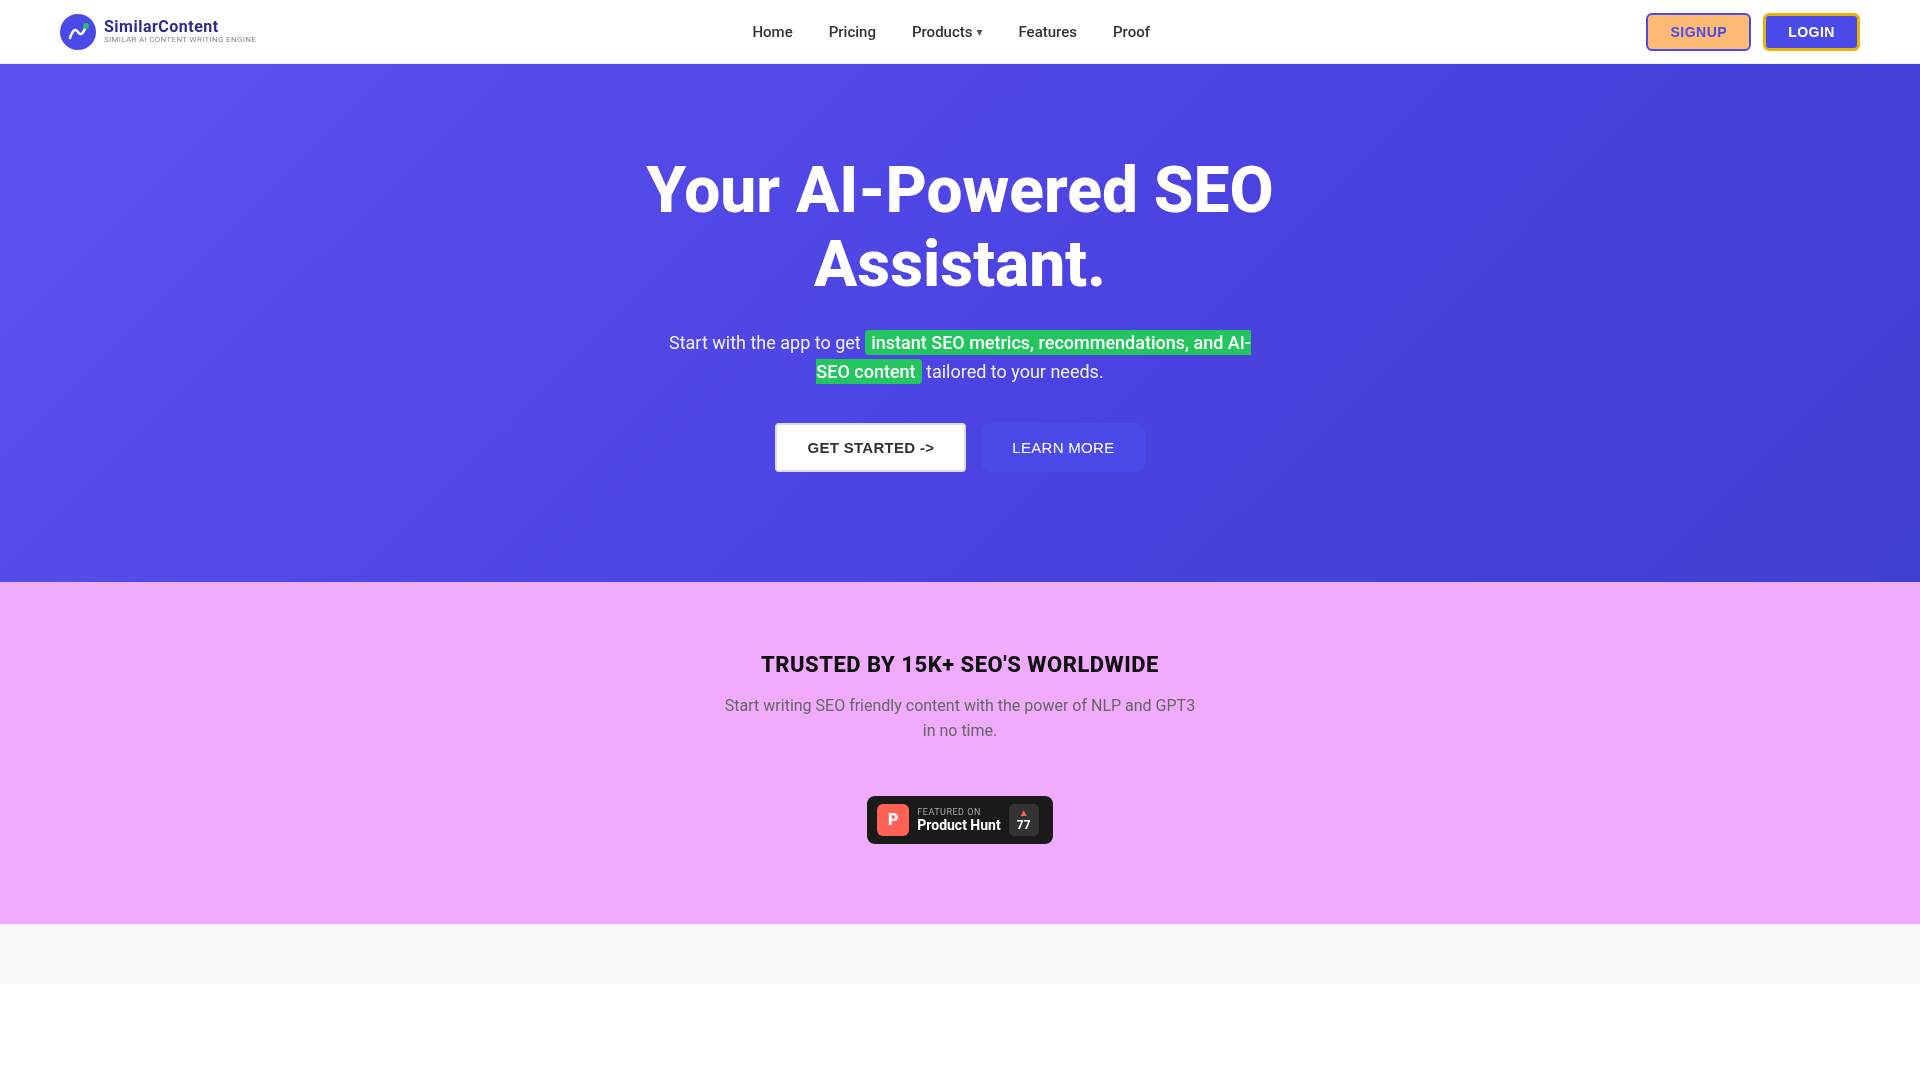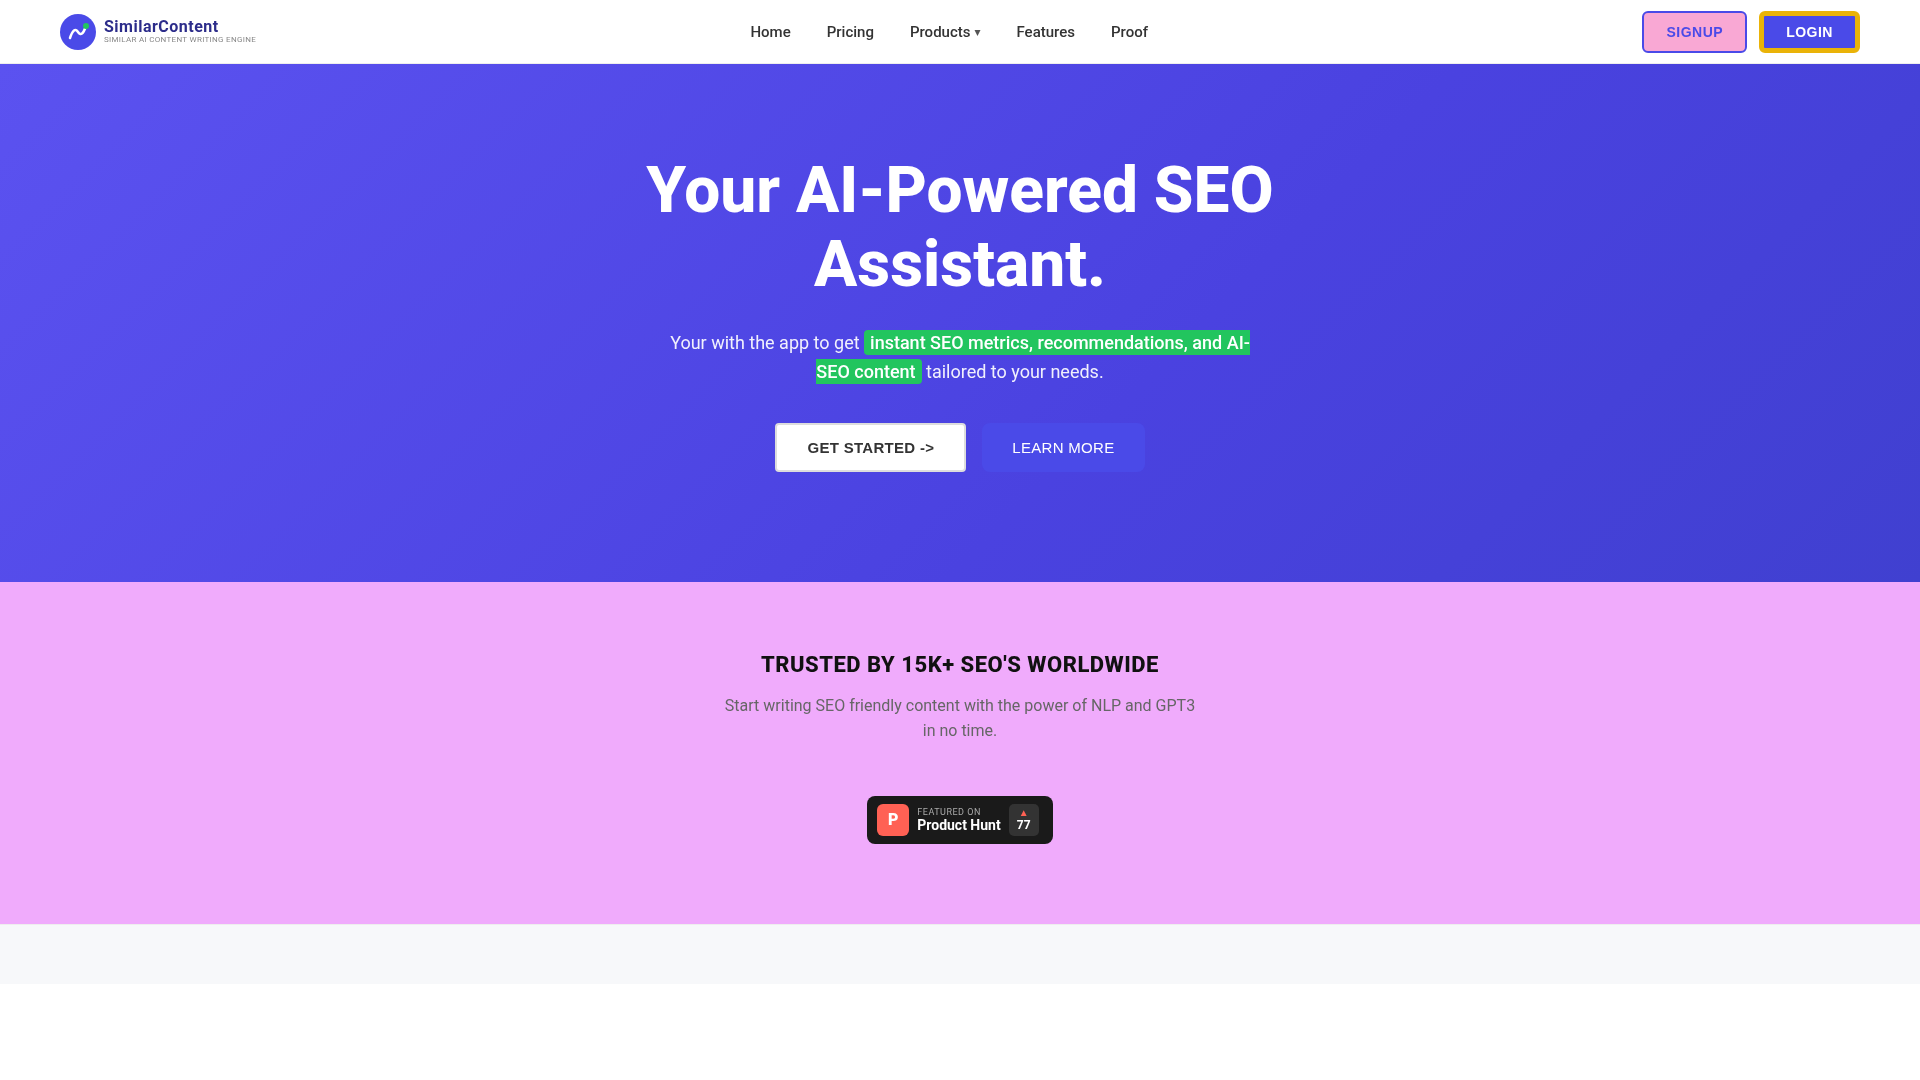--- a/index.html
+++ b/index.html
@@ -65,31 +65,31 @@
       font-size: 12px;
       color: #555;
     }
     .navbar-buttons {
       display: flex;
       gap: 12px;
     }
     .btn-signup {
       padding: 8px 22px;
       border: 2px solid #4a4ae8;
-      background: #f9a8d4;
+      background: #fdba74;
       color: #4a4ae8;
       font-size: 14px;
       font-weight: 700;
       border-radius: 6px;
       cursor: pointer;
       letter-spacing: 0.5px;
     }
     .btn-login {
       padding: 8px 22px;
-      border: 5px solid #eab308;
+      border: 3px solid #eab308;
       background: #4a4ae8;
       color: #fff;
       font-size: 14px;
       font-weight: 700;
       border-radius: 6px;
       cursor: pointer;
       letter-spacing: 0.5px;
     }
 
     
@@ -281,21 +281,21 @@
 
   <div class="navbar-buttons">
     <button class="btn-signup">SIGNUP</button>
     <button class="btn-login">LOGIN</button>
   </div>
 </nav>
 
 <section class="hero">
   <h1 class="hero-title">Your AI-Powered SEO Assistant.</h1>
   <p class="hero-subtitle">
-    <span>Your with the app to get </span><span class="hero-highlight">instant SEO metrics, recommendations, and AI-SEO content</span><span> tailored to your needs.</span>
+    <span>Start with the app to get </span><span class="hero-highlight">instant SEO metrics, recommendations, and AI-SEO content</span><span> tailored to your needs.</span>
   </p>
   <div class="hero-buttons">
     <button class="btn-get-started">GET STARTED -&gt;</button>
     <button class="btn-learn-more">LEARN MORE</button>
   </div>
 </section>
 
 <section class="trusted">
   <h2 class="trusted-heading">TRUSTED BY 15K+ SEO'S WORLDWIDE</h2>
   <p class="trusted-sub">

